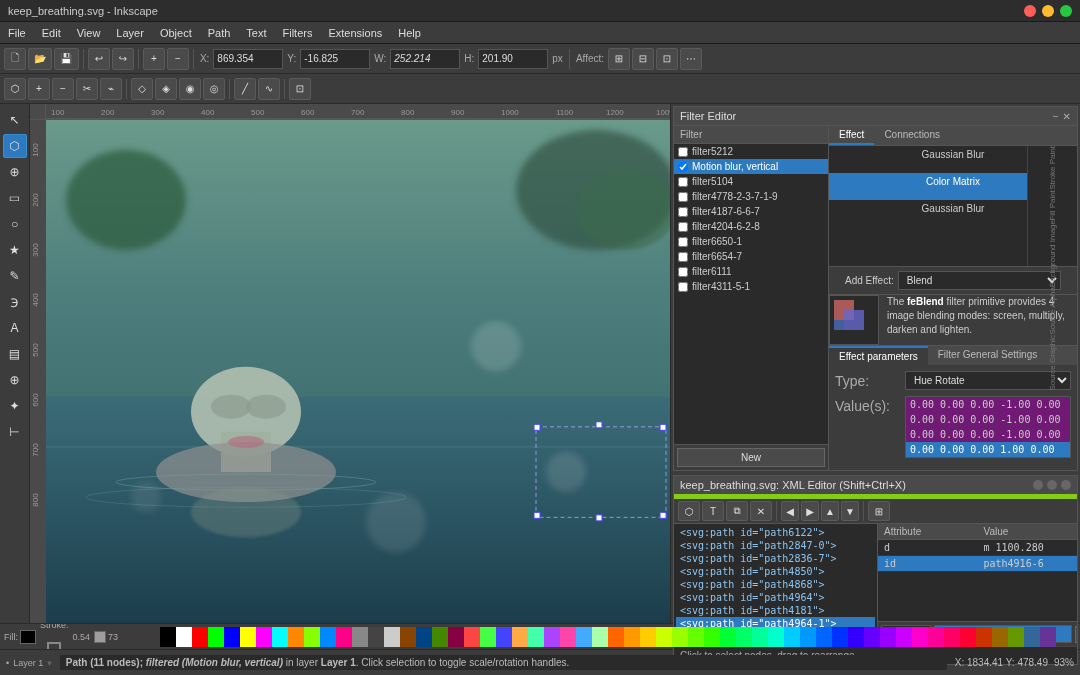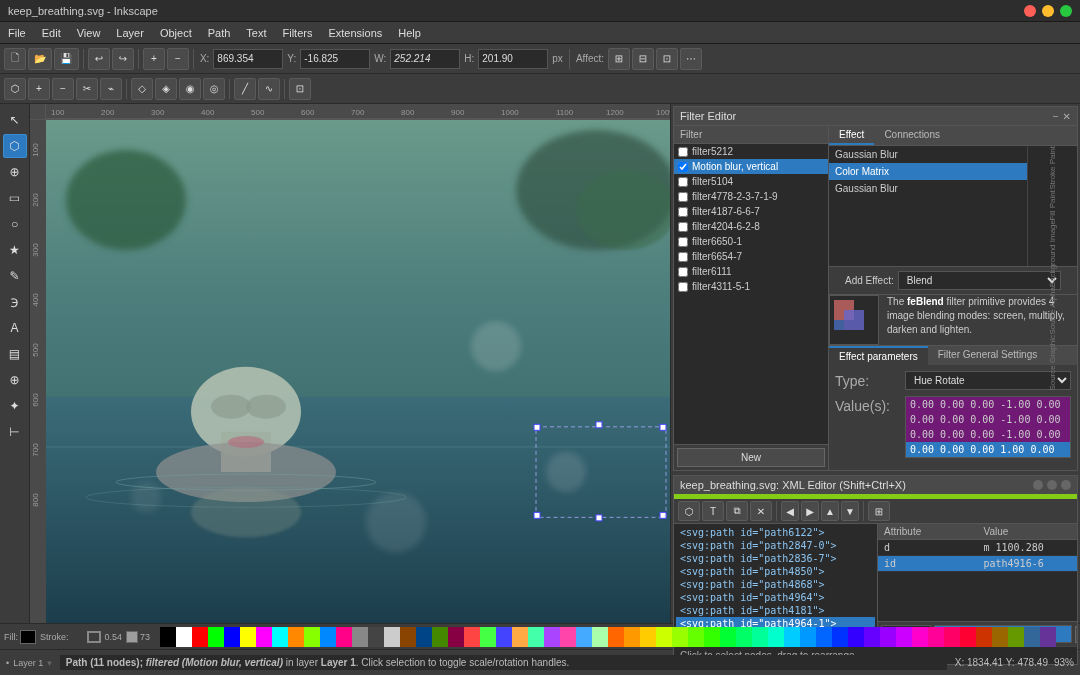--- a/index.html
+++ b/index.html
@@ -51,21 +51,21 @@
     #new-btn-row { padding: 3px; background: #3c3c3c; border-top: 1px solid #555; }
     #new-btn { width: 100%; background: #4a4a4a; border: 1px solid #666; color: #ddd; cursor: pointer; padding: 3px; font-size: 10px; }
 
     
     #effect-panel { flex: 1; display: flex; flex-direction: column; }
     #effect-connections-header { display: flex; background: #4a4a4a; border-bottom: 1px solid #555; }
     .ec-tab { padding: 3px 10px; font-size: 10px; color: #bbb; cursor: pointer; }
     .ec-tab.active { color: #fff; border-bottom: 2px solid #2d7ac0; }
 
     #effect-list { flex: 1; background: #2a2a2a; overflow-y: auto; min-height: 120px; position: relative; }
-    .effect-item { display: flex; align-items: center; padding: 3px 6px; font-size: 10px; color: #ccc; cursor: pointer; }
+    .effect-item { display: flex; align-items: center; padding: 3px 6px; font-size: 10px; color: #ccc; cursor: pointer; flex-direction: column; }
     .effect-item.selected { background: #2d7ac0; color: #fff; }
     .effect-arrow { margin-left: auto; color: #888; font-size: 9px; }
 
     
     #add-effect-row { display: flex; align-items: center; padding: 4px 16px; background: #3c3c3c; border-top: 1px solid #555; font-size: 10px; color: #ccc; gap: 4px; }
     #add-effect-select { background: #2a2a2a; border: 1px solid #555; color: #ddd; font-size: 10px; padding: 2px 4px; flex: 1; }
 
     
     #blend-info { display: flex; gap: 8px; background: #3c3c3c; border-top: 1px solid #555; }
     #blend-icon { width: 50px; height: 50px; background: #2a2a2a; border: 1px solid #555; display: flex; align-items: center; justify-content: center; flex-shrink: 0; }
@@ -548,21 +548,21 @@
 
   </div>
 </div>
 
 <div id="color-palette">
   <div style="display:flex;align-items:center;padding:0 4px;gap:4px;width:160px;flex-shrink:0;">
     <div style="display:flex;align-items:center;gap:2px;">
       <span style="font-size:9px;color:#aaa;">Fill:</span>
       <div style="width:16px;height:14px;background:#000;border:1px solid #666;"></div>
     </div>
-    <div style="display:flex;align-items:center;gap:18px;">
+    <div style="display:flex;align-items:center;gap:12px;flex-direction:column;">
       <span style="font-size:9px;color:#aaa;">Stroke:</span>
       <div style="width:14px;height:12px;background:transparent;border:2px solid #888;"></div>
     </div>
     <span style="font-size:9px;color:#aaa;">0.54</span>
     <div style="display:flex;align-items:center;gap:2px;">
       <div style="width:12px;height:12px;background:rgba(255,255,255,0.5);border:1px solid #666;"></div>
       <span style="font-size:9px;color:#aaa;">73</span>
     </div>
   </div>
   <div class="palette-strip" id="palette-strip">

